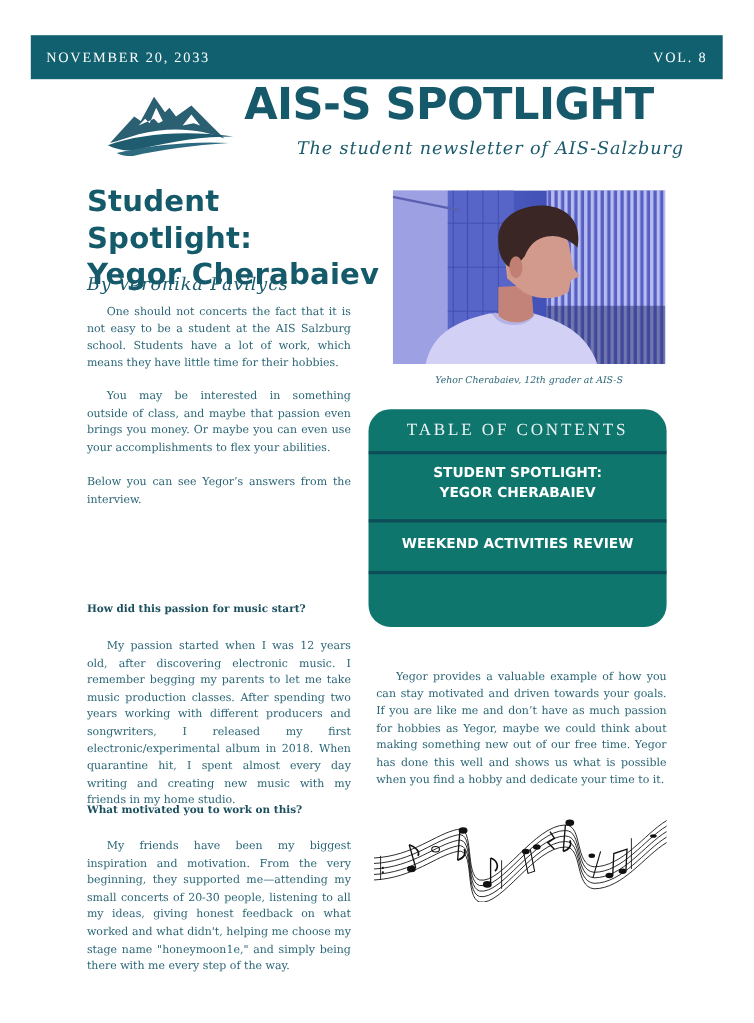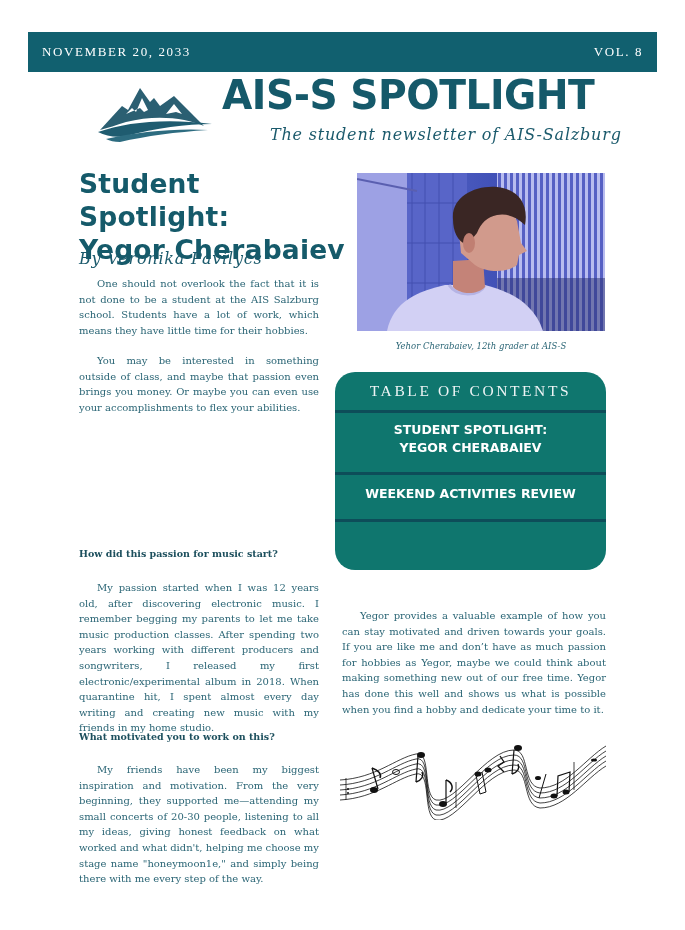--- a/index.html
+++ b/index.html
@@ -65,26 +65,27 @@
 <div class="mast-title">AIS-S SPOTLIGHT</div>
 <div class="mast-sub">The student newsletter of AIS-Salzburg</div>
 
 <div class="article-title">
   <div>Student Spotlight:</div>
   <div>Yegor Cherabaiev</div>
 </div>
 <div class="byline">By Veronika Pavilycs</div>
 
 <div class="col-left" style="top:276px;">
-  <p class="p indent">One should not overlook the fact that it is not done to be a student at the AIS Salzburg school. Students have a lot of work, which means they have little time for their hobbies.</p>
+  <p class="p indent">One should not concerts the fact that it is not easy to be a student at the AIS Salzburg school. Students have a lot of work, which means they have little time for their hobbies.</p>
 </div>
 <div class="col-left" style="top:353px;">
   <p class="p indent">You may be interested in something outside of class, and maybe that passion even brings you money. Or maybe you can even use your accomplishments to flex your abilities.</p>
 </div>
 <div class="col-left" style="top:431px;">
+  <p class="p">Below you can see Yegor’s answers from the interview.</p>
 </div>
 <div class="col-left" style="top:548px;">
   <p class="q">How did this passion for music start?</p>
 </div>
 <div class="col-left" style="top:580px;">
   <p class="p indent">My passion started when I was 12 years old, after discovering electronic music. I remember begging my parents to let me take music production classes. After spending two years working with different producers and songwriters, I released my first electronic/experimental album in 2018. When quarantine hit, I spent almost every day writing and creating new music with my friends in my home studio.</p>
 </div>
 <div class="col-left" style="top:731px;">
   <p class="q">What motivated you to work on this?</p>
 </div>

